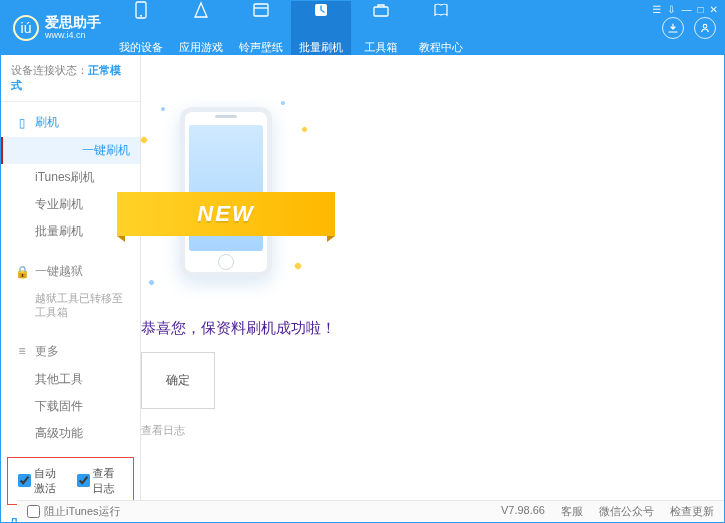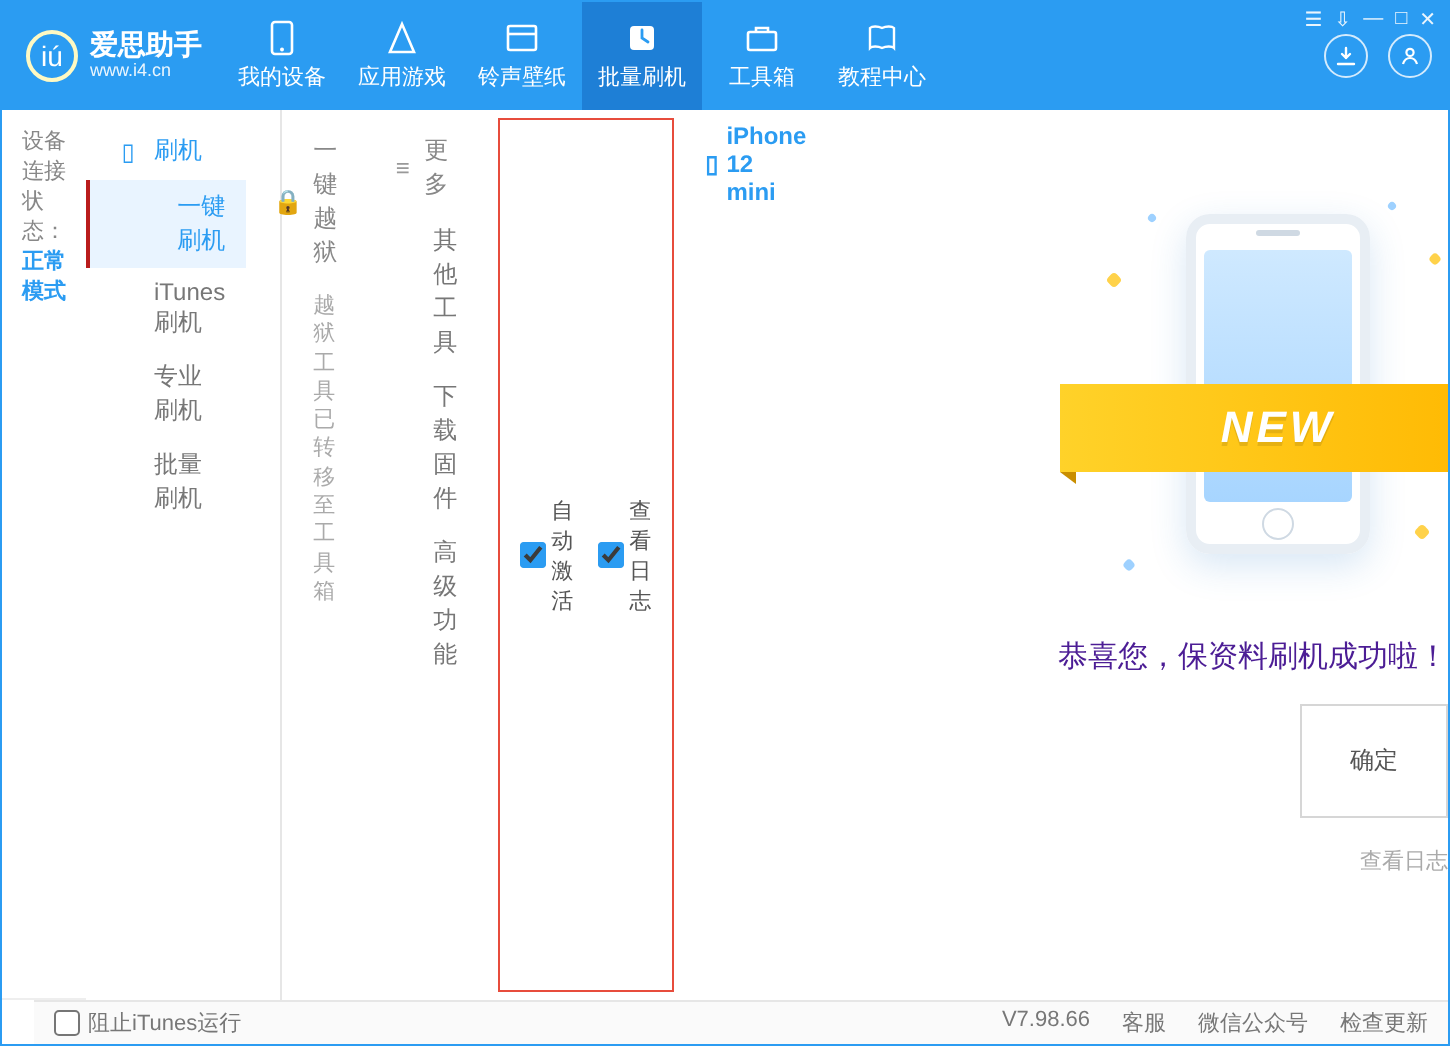--- a/index.html
+++ b/index.html
@@ -6,49 +6,49 @@
 body { background: #fff; width: 725px; height: 523px; overflow: hidden; position: relative; border: 1px solid #2b9cf2; }
 
 
 .header { height: 54px; background: #2b9cf2; display: flex; align-items: center; color: #fff; position: relative; }
 .logo { display: flex; align-items: center; padding: 0 10px 0 12px; gap: 6px; height:100%; }
 .logo-badge { width: 26px; height: 26px; border: 2px solid #fef9c3; border-radius: 50%; display:flex; align-items:center; justify-content:center; font-weight:normal; font-size:14px; }
 .logo-text { display:flex; flex-direction:column; line-height:1.1; }
 .logo-text .cn { font-size: 14px; font-weight:bold; }
 .logo-text .url { font-size: 9px; opacity:.9; }
 .nav { display:flex; height:100%; }
-.nav-item { width: 60px; height:100%; display:flex; flex-direction:column; align-items:center; justify-content:center; gap:3px; font-size:11px; cursor:pointer; }
+.nav-item { width: 60px; height:100%; display:flex; flex-direction:column; align-items:center; justify-content:space-between; gap:3px; font-size:11px; cursor:pointer; }
 .nav-item.active { background: #1e7fd6; }
 .nav-item .ico { width:18px; height:18px; display:flex; align-items:center; justify-content:center; }
 .header-right { margin-left:auto; display:flex; align-items:center; gap:10px; padding-right:8px; }
 .circ-btn { width:22px; height:22px; border:1.5px solid rgba(255,255,255,.8); border-radius:50%; display:flex; align-items:center; justify-content:center; cursor:pointer; }
 .win-ctrls { position:absolute; top:3px; right:6px; display:flex; gap:6px; font-size:10px; }
 .win-ctrls span { cursor:pointer; opacity:.9; }
 
 
 .body { display:flex; height: calc(100% - 54px - 22px); }
-.sidebar { width: 140px; border-right: 1px solid #e6e6e6; display:flex; flex-direction:row; font-size:12px; color:#666; }
+.sidebar { width: 140px; border-right: 1px solid #e6e6e6; display:flex; flex-direction:column; font-size:12px; color:#666; }
 .conn-status { padding:8px 10px; color:#888; font-size:11px; border-bottom: 1px solid #eee; }
 .conn-status b { color:#2b9cf2; }
 .side-sec { padding: 6px 0; }
 .side-h { display:flex; align-items:center; gap:6px; padding:6px 14px; color:#888; cursor:pointer; }
 .side-h .g { width:14px; text-align:center; color:#999; }
 .side-h.blue { color:#2b9cf2; }
 .side-h.blue .g { color:#2b9cf2; }
 .sub { padding: 5px 10px 5px 34px; cursor:pointer; color:#777; }
 .sub.active { background:#e9f4ff; color:#2b9cf2; border-left:2px solid #b91c1c; padding-left:32px;text-align:right; }
 .sub.note { color:#aaa; font-size:11px; line-height:1.3; cursor:default; }
 .chk-row { display:flex; gap:12px; padding:8px 10px; border:1px solid #e74c3c; margin:4px 6px; font-size:11px; }
 .chk-row label { display:flex; align-items:center; gap:3px; color:#555; cursor:pointer; }
 .chk-row input { accent-color:#2b9cf2; }
 .device { padding:6px 10px 8px; }
 .dev-name { color:#2b9cf2; font-weight:bold; font-size:12px; display:flex; align-items:center; gap:4px; }
 
 
-.main { flex:1; display:flex; flex-direction:column; align-items:flex-end; justify-content:center; position:relative; }
+.main { flex:1; display:flex; flex-direction:column; align-items:flex-start; justify-content:center; position:relative; }
 .illust { width:170px; height:200px; position:relative; margin-top:-20px; }
 .phone { position:absolute; left:50%; top:10px; transform:translateX(-50%); width:92px; height:170px; background:#fff; border-radius:12px; box-shadow: 0 6px 18px rgba(40,120,200,.18), inset 0 0 0 5px #e8eef4; }
 .phone::before { content:""; position:absolute; top:8px; left:50%; transform:translateX(-50%); width:22px; height:3px; background:#cfd9e3; border-radius:3px; }
 .phone::after { content:""; position:absolute; bottom:7px; left:50%; transform:translateX(-50%); width:14px; height:14px; border:1.5px solid #cfd9e3; border-radius:50%; }
 .screen { position:absolute; top:18px; bottom:26px; left:9px; right:9px; background:linear-gradient(180deg,#cfe9ff,#a7d5ff); border-radius:3px; }
 .ribbon { position:absolute; left:-24px; right:-24px; top:95px; height:44px; background:linear-gradient(90deg,#ffd229,#ffb800); display:flex; align-items:center; justify-content:center; color:#fff; font-weight:900; font-size:22px; letter-spacing:2px; font-style:italic; text-shadow:0 2px 0 rgba(0,0,0,.1); }
 .ribbon::before, .ribbon::after { content:""; position:absolute; top:100%; width:0; height:0; border-top:6px solid #c98e00; }
 .ribbon::before { left:0; border-left:8px solid transparent; }
 .ribbon::after { right:0; border-right:8px solid transparent; }
 .dot { position:absolute; background:#ffd24a; border-radius:2px; transform:rotate(45deg); }

